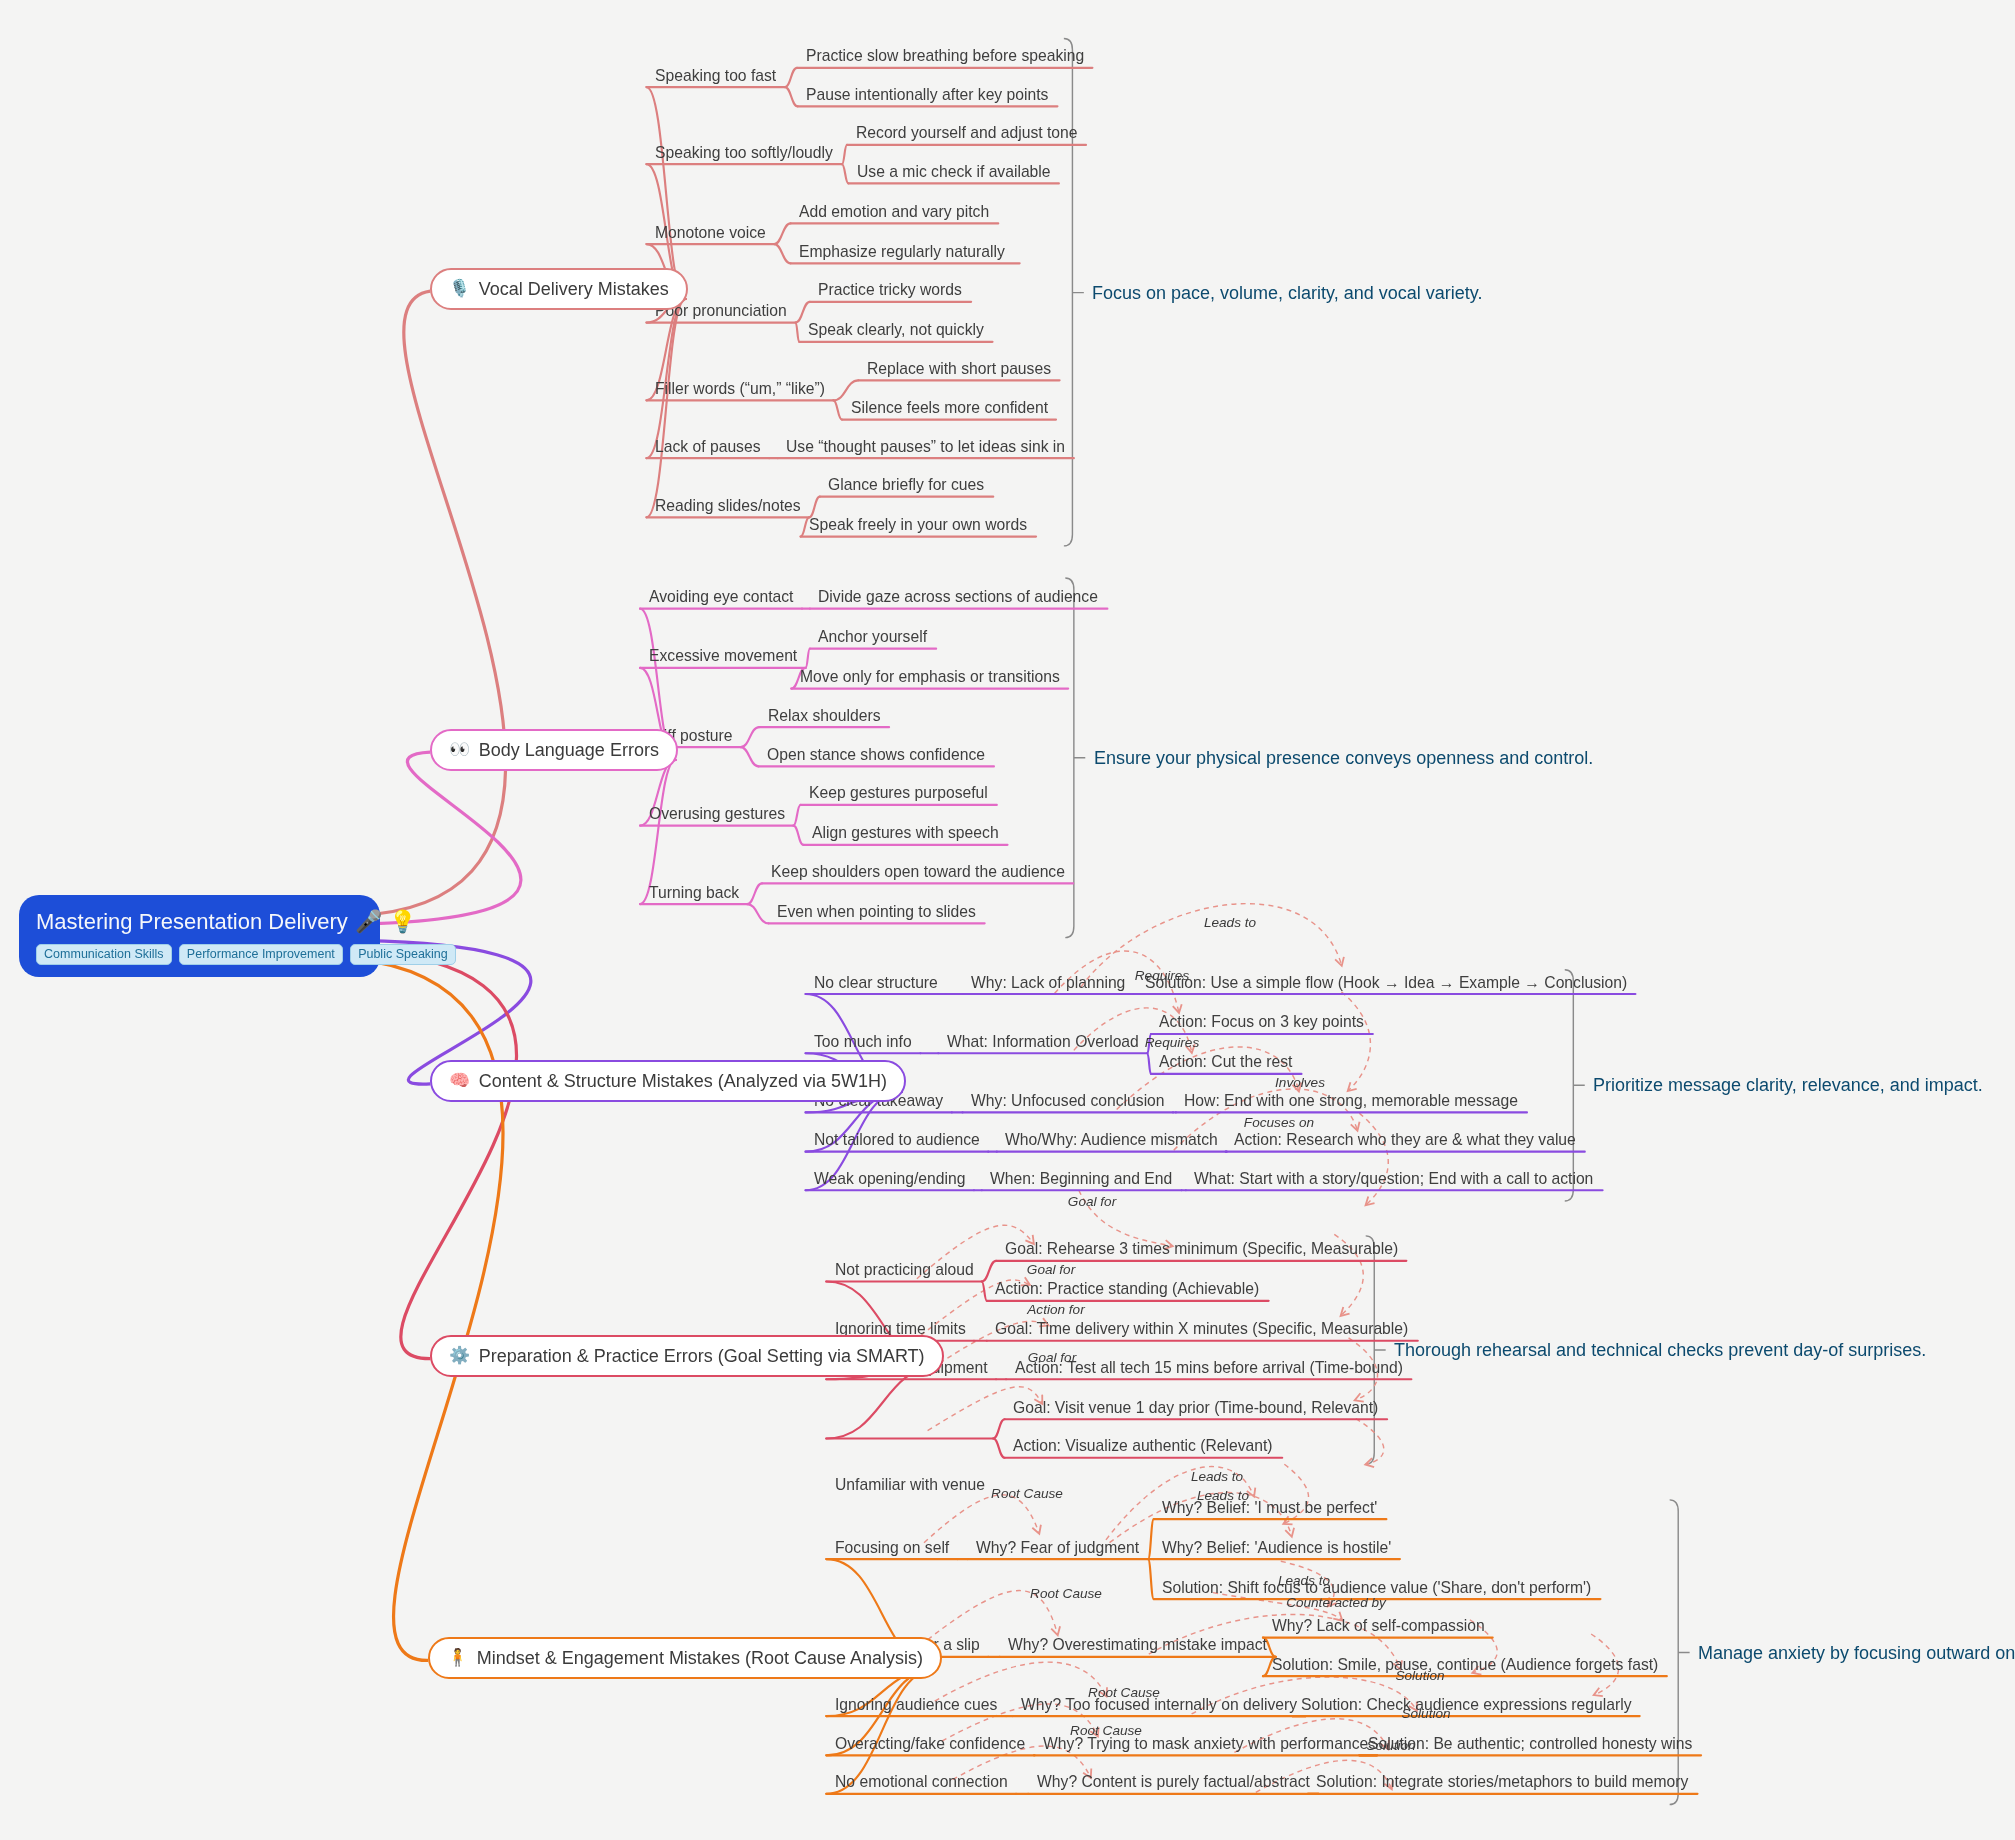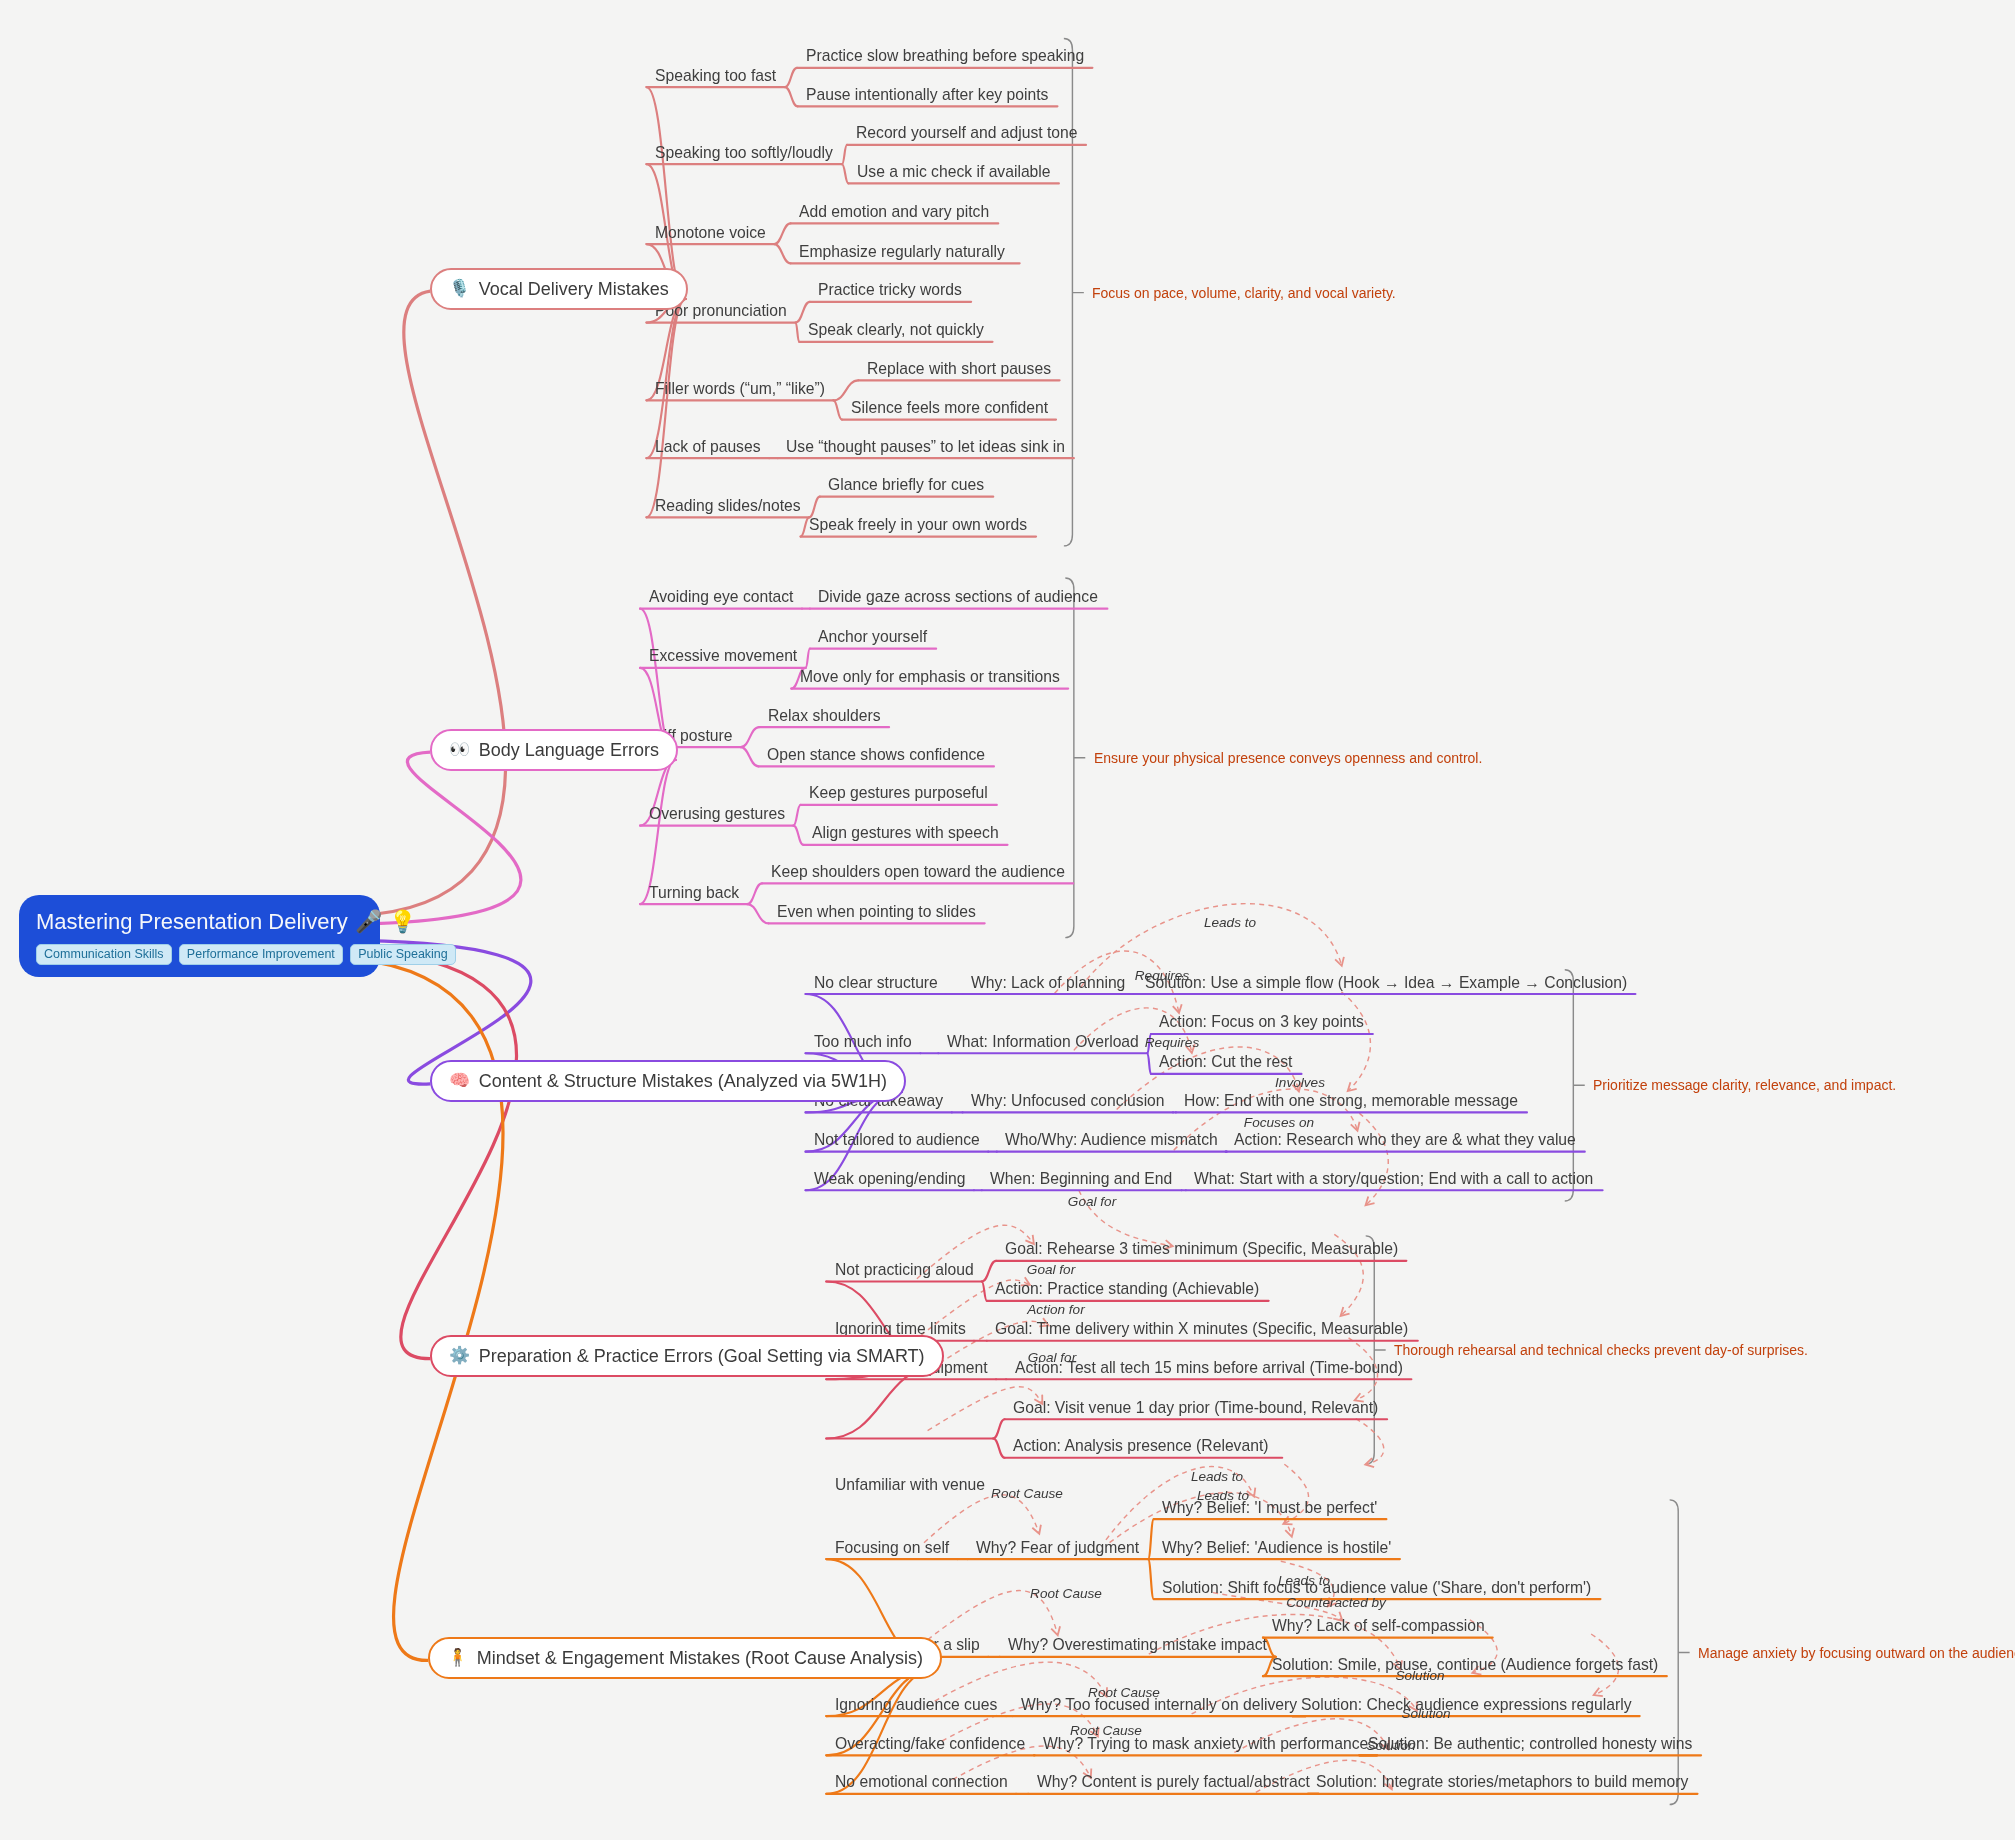--- a/index.html
+++ b/index.html
@@ -12,21 +12,21 @@
         align-items:center;z-index:4;}
   .pill .ic{font-size:17px;}
   .rootbox{position:absolute;left:19px;top:895px;width:330px;background:#1d4ed8;border-radius:20px;
         padding:13px 14.3px 11.4px 17px;z-index:5;}
   .rootbox .ttl{color:#f5f7fa;font-size:22px;line-height:27px;white-space:nowrap;display:flex;gap:7.1px;align-items:center;}
   .tags{display:flex;gap:7.1px;margin-top:8.6px;}
   .tag{background:#cfe9f6;border:1.1px solid #9fcfe8;border-radius:5px;color:#1e6f98;
        font-size:12.5px;line-height:15.7px;padding:2.1px 7.1px;white-space:nowrap;}
   .alabel{position:absolute;font-size:13.6px;color:#3a3a3a;transform:translate(-50%,-50%);
           white-space:nowrap;z-index:2;font-style:italic;}
-  .bnote{position:absolute;font-size:14px;color:#c2410c;transform:translateY(-50%);white-space:nowrap;z-index:2;}
+  .bnote{position:absolute;font-size:18px;color:#0c4a6e;transform:translateY(-50%);white-space:nowrap;z-index:2;}
 </style>
 </head>
 <body>
 
 <div id="stage">
 
 <svg id="edges" width="2015" height="1841" viewBox="0 0 2824 2580">
   <defs>
     <marker id="ah" viewBox="0 0 10 10" refX="7" refY="5" markerWidth="8" markerHeight="8" orient="auto">
       <path d="M1,1 L8,5 L1,9" fill="none" stroke="#e8938a" stroke-width="1.6"></path>
@@ -329,21 +329,21 @@
 
 <div class="node" id="n4_0" style="left:835px;top:1260px">Not practicing aloud</div>
 <div class="node" id="n4_0_0" style="left:1005px;top:1239px">Goal: Rehearse 3 times minimum (Specific, Measurable)</div>
 <div class="node" id="n4_0_1" style="left:995px;top:1279px">Action: Practice standing (Achievable)</div>
 <div class="node" id="n4_1" style="left:835px;top:1319px">Ignoring time limits</div>
 <div class="node" id="n4_1_0" style="left:995px;top:1319px">Goal: Time delivery within X minutes (Specific, Measurable)</div>
 <div class="node" id="n4_2" style="left:835px;top:1358px">Not testing equipment</div>
 <div class="node" id="n4_2_0" style="left:1015px;top:1358px">Action: Test all tech 15 mins before arrival (Time-bound)</div>
 <div class="node" id="n4_3" style="left:835px;top:1475px">Unfamiliar with venue</div>
 <div class="node" id="n4_3_0" style="left:1013px;top:1398px">Goal: Visit venue 1 day prior (Time-bound, Relevant)</div>
-<div class="node" id="n4_3_1" style="left:1013px;top:1436px">Action: Analysis presence (Relevant)</div>
+<div class="node" id="n4_3_1" style="left:1013px;top:1436px">Action: Visualize authentic (Relevant)</div>
 
 <div class="node" id="n5_0" style="left:835px;top:1538px">Focusing on self</div>
 <div class="node" id="n5_0_0" style="left:976px;top:1538px">Why? Fear of judgment</div>
 <div class="node" id="n5_0_0_0" style="left:1162px;top:1498px">Why? Belief: 'I must be perfect'</div>
 <div class="node" id="n5_0_0_1" style="left:1162px;top:1538px">Why? Belief: 'Audience is hostile'</div>
 <div class="node" id="n5_0_0_2" style="left:1162px;top:1578px">Solution: Shift focus to audience value ('Share, don't perform')</div>
 <div class="node" id="n5_1" style="left:835px;top:1635px">Panicking after a slip</div>
 <div class="node" id="n5_1_0" style="left:1008px;top:1635px">Why? Overestimating mistake impact</div>
 <div class="node" id="n5_1_0_0" style="left:1272px;top:1616px">Why? Lack of self-compassion</div>
 <div class="node" id="n5_1_0_1" style="left:1272px;top:1655px">Solution: Smile, pause, continue (Audience forgets fast)</div>

